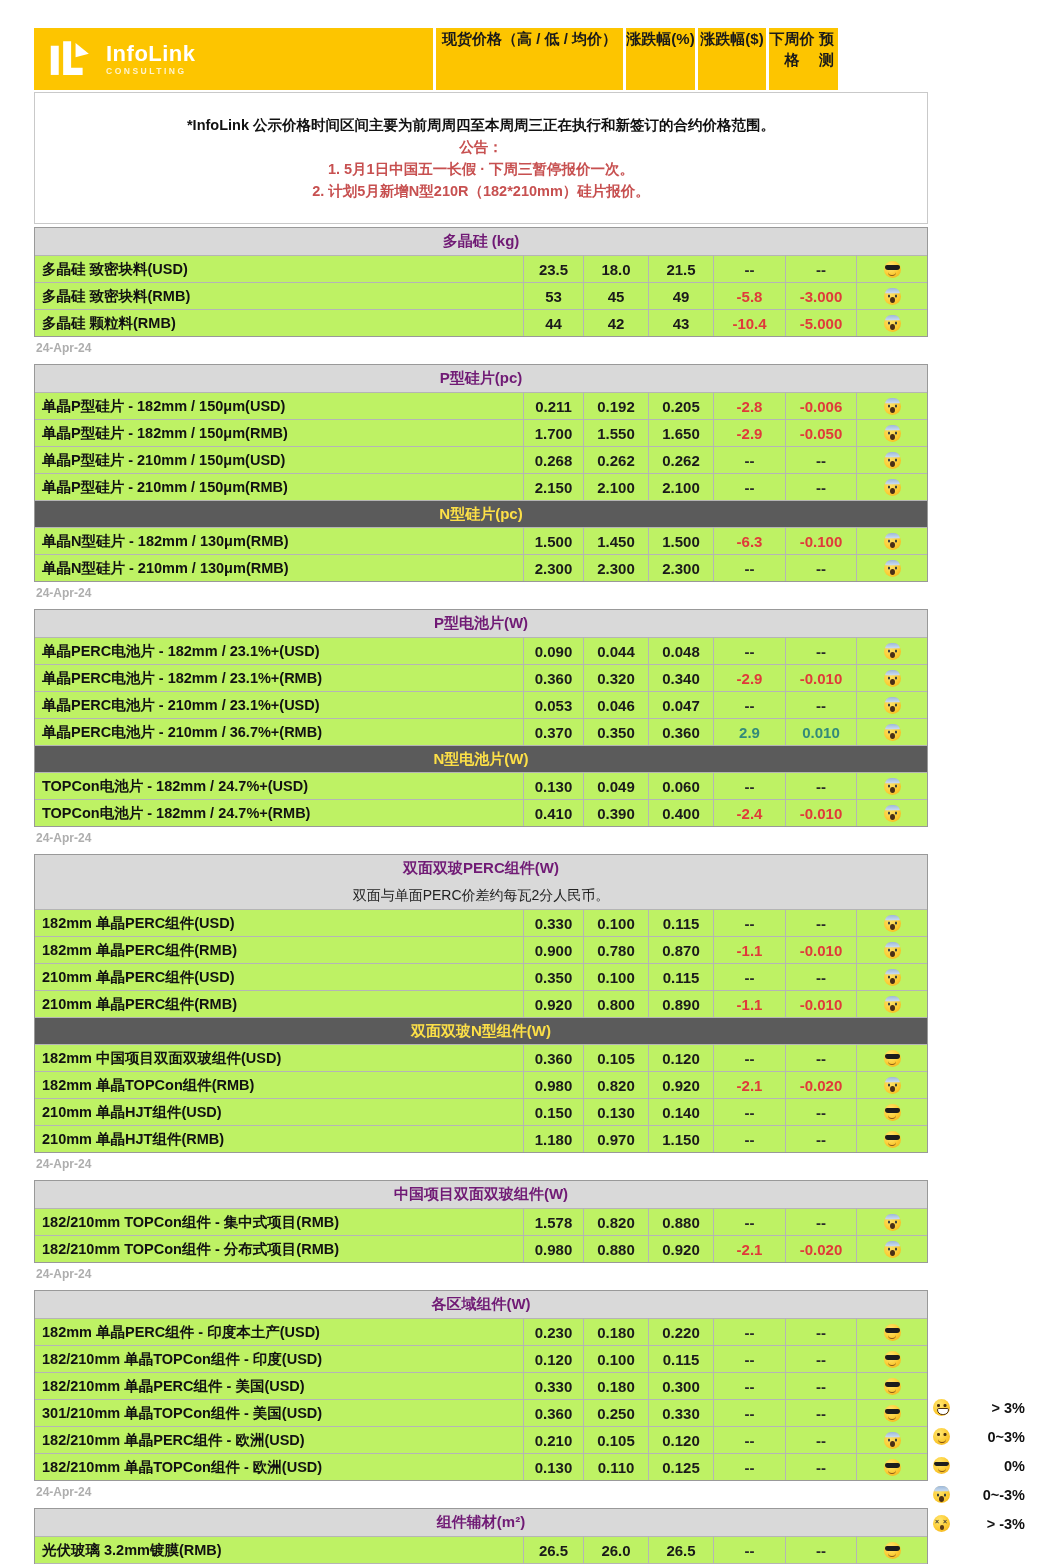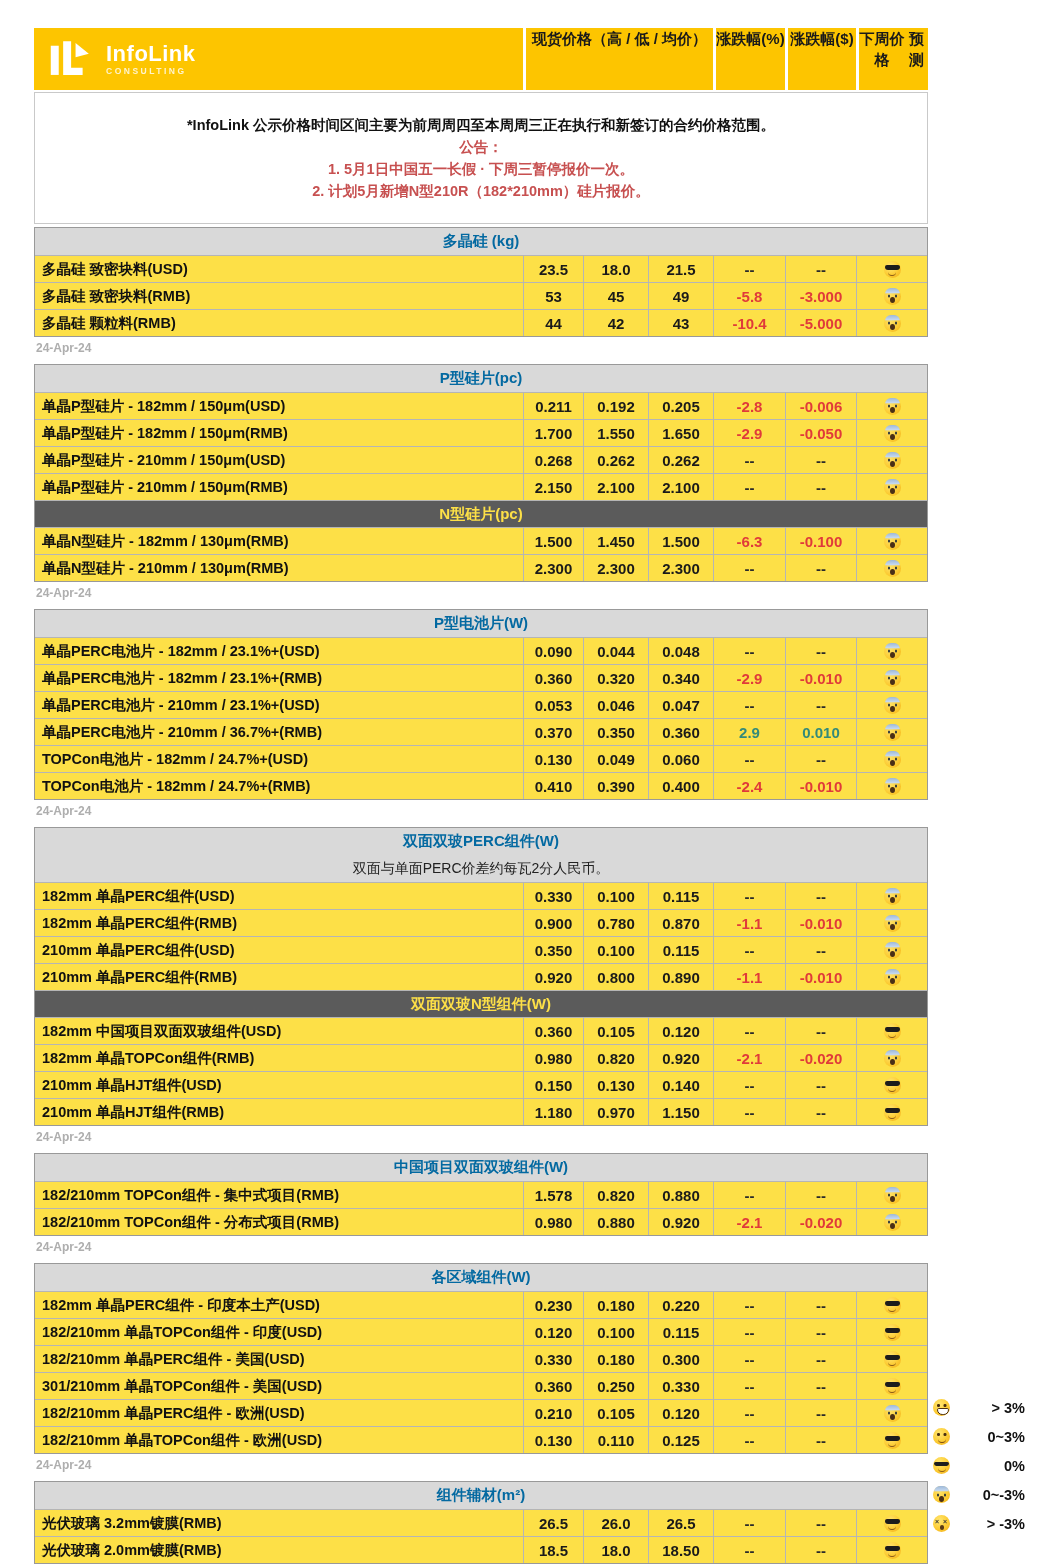--- a/index.html
+++ b/index.html
@@ -12,45 +12,45 @@
     --teal:#338a7a;
     --notice-red:#c75050;
   }
   *{box-sizing:border-box;}
   body{
     margin:0;width:1040px;height:1564px;background:#fff;position:relative;overflow:hidden;
     font-family:"Liberation Sans","DejaVu Sans",sans-serif;color:#111;
   }
   
   .topbar{display:flex;margin:28px 0 2px 34px;width:894px;height:62px;}
-  .logo-cell{width:489px;background:var(--yellow);display:flex;align-items:center;padding-left:15px;}
+  .logo-cell{width:399px;background:var(--yellow);display:flex;align-items:center;padding-left:15px;}
   .logo-text{margin-left:11px;}
   .brand{color:#fff;font-weight:bold;font-size:22px;line-height:24px;letter-spacing:.5px;}
   .brand-sub{color:rgba(255,255,255,.8);font-size:8.5px;font-weight:bold;letter-spacing:2.5px;line-height:11px;}
   .hcol{background:var(--yellow);margin-left:3px;display:flex;justify-content:center;
         text-align:center;font-weight:bold;font-size:15px;line-height:21px;color:#1a1a1a;}
   .w-spot{width:187px}.w-pct{width:69px}.w-chg{width:68px}.w-face{width:69px}
   
   .notice{width:894px;margin-left:34px;border:1px solid #c9c9c9;text-align:center;padding:21px 0;}
   .notice div{line-height:22px;font-size:14.5px;font-weight:bold;}
   .n1{color:#111;}
   .nr{color:var(--notice-red);}
   
   #sections>.section{margin:8px 0 0 34px;width:894px;}
   #sections>.section:first-child{margin-top:3px;}
   .tbl{border:1px solid var(--frame);}
   .trow{display:flex;height:27px;}
   .trow + .trow{border-top:1px solid var(--line);}
   .trow.subtitle{border-top:none;}
   .title,.subtitle{background:var(--hdr-light);align-items:center;justify-content:center;}
-  .title .title-text{font-weight:bold;font-size:15px;color:#0369a1;}
+  .title .title-text{font-weight:bold;font-size:15px;color:#701a75;}
   .subtitle .title-text{font-weight:normal;font-size:14px;color:#222;}
   .title.dark{background:var(--hdr-dark);}
   .title.dark .title-text{color:#fde047;}
-  .row{background:#fde047;}
+  .row{background:#bef264;}
   .cell{display:flex;align-items:center;justify-content:center;border-left:1px solid var(--line);}
   .cell:first-child{border-left:none;justify-content:flex-start;padding-left:7px;}
   .c-label{width:488px;font-weight:bold;font-size:14.5px;white-space:nowrap;overflow:hidden;}
   .c-high{width:60px}.c-low{width:65px}.c-avg{width:65px}.c-pct{width:72px}.c-chg{width:71px}.c-face{width:71px}
   .c-num{font-weight:bold;font-size:15px;color:#1a1a1a;}
   .neg{color:var(--red);} .pos{color:var(--teal);} .muted{color:#2a2a2a;}
   .date{font-size:12px;color:#aeaeae;font-weight:600;margin:3px 0 0 2px;height:16px;line-height:16px;}
   
   .legend{position:absolute;left:933px;top:1393px;width:92px;}
   .lg-item{display:flex;align-items:center;justify-content:space-between;height:29px;}
@@ -279,20 +279,23 @@
           <div class="cell c-label">单晶PERC电池片 - 210mm / 36.7%+(RMB)</div>
           <div class="cell c-num c-high">0.370</div>
           <div class="cell c-num c-low">0.350</div>
           <div class="cell c-num c-avg">0.360</div>
           <div class="cell c-num c-pct pos">2.9</div>
           <div class="cell c-num c-chg pos">0.010</div>
           <div class="cell c-face">
             <span class="emo emo-scream"></span>
           </div>
         </div>
+        <div class="trow title dark">
+          <div class="title-text">N型电池片(W)</div>
+        </div>
         <div class="trow row">
           <div class="cell c-label">TOPCon电池片 - 182mm / 24.7%+(USD)</div>
           <div class="cell c-num c-high">0.130</div>
           <div class="cell c-num c-low">0.049</div>
           <div class="cell c-num c-avg">0.060</div>
           <div class="cell c-num c-pct muted">--</div>
           <div class="cell c-num c-chg muted">--</div>
           <div class="cell c-face">
             <span class="emo emo-scream"></span>
           </div>

